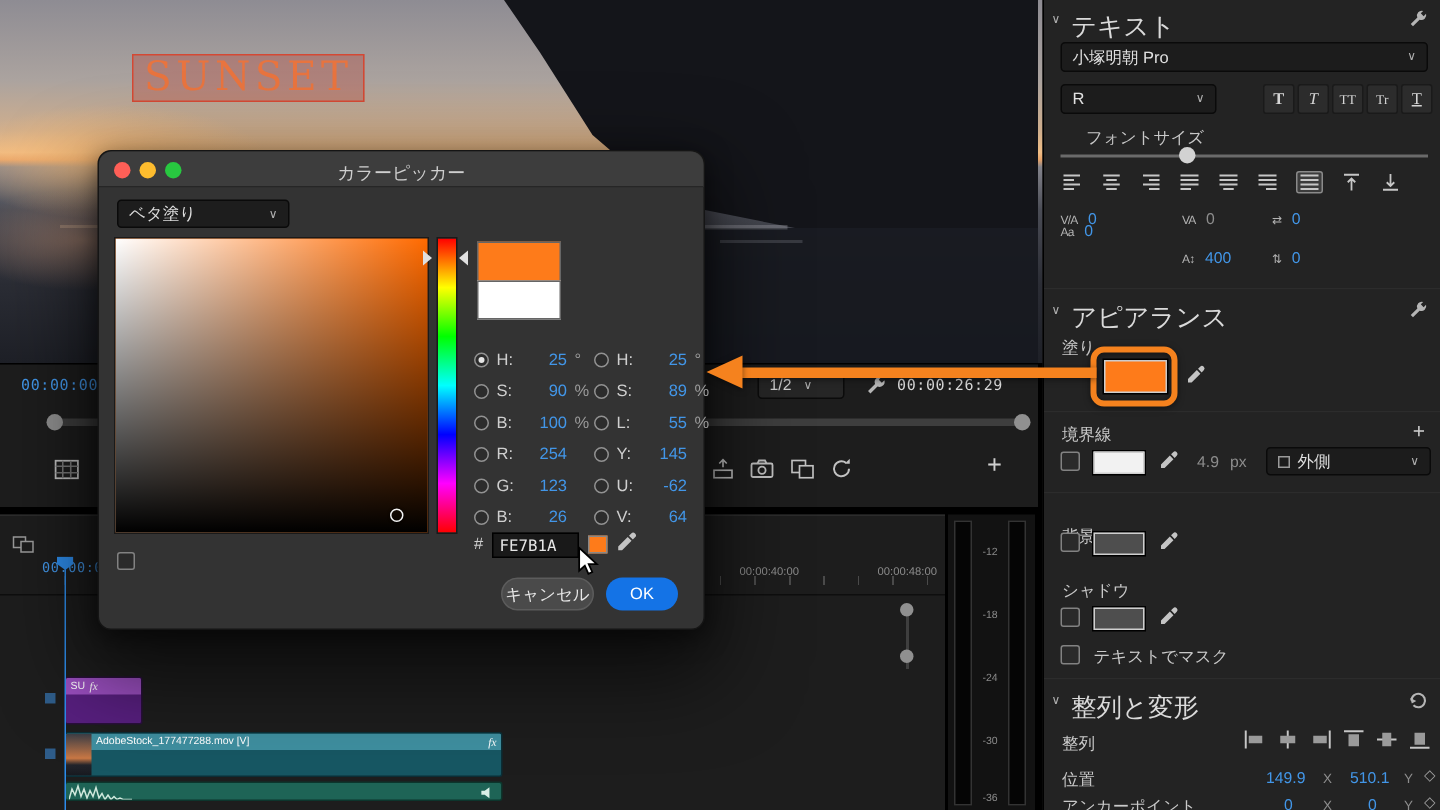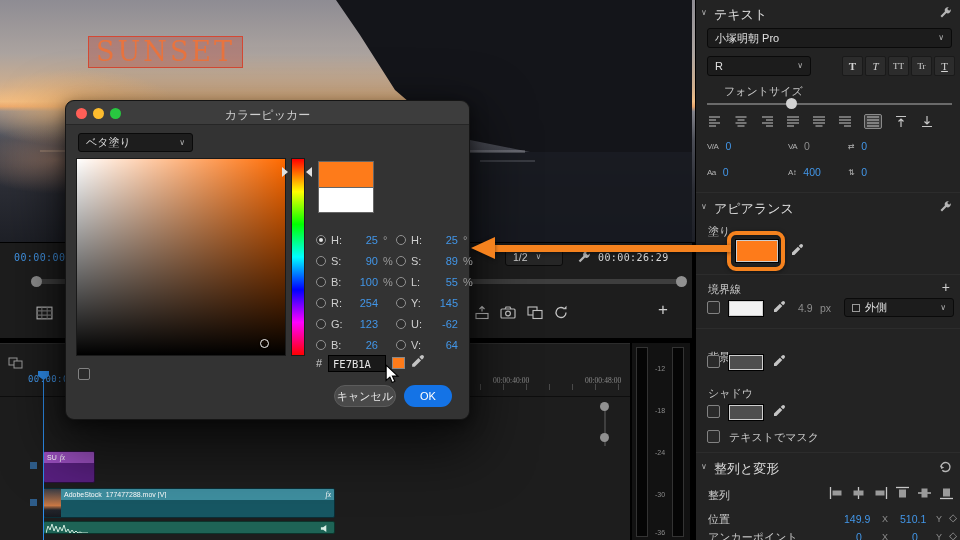--- a/index.html
+++ b/index.html
@@ -56,21 +56,21 @@
   .cp-unit{width:10px;color:#9a9a9a}
   .hex-input{left:262px;top:254px;width:58px;height:17px;background:#191919;border:1px solid #000;
     color:#e6e6e6;font-size:10.5px;font-family:"DejaVu Sans Mono",monospace;padding:0 4px}
   .cb{width:13px;height:13px;border:1px solid #828282;border-radius:2px;background:#2a2a2a}
   .btn{height:22px;border-radius:11px;display:flex;align-items:center;justify-content:center;font-size:11px}
   .btn-cancel{left:268px;top:284px;width:62px;background:#4a4a4a;color:#e8e8e8;border:1px solid #5c5c5c}
   .btn-ok{left:338px;top:284px;width:48px;background:#1473E6;color:#fff}
 
   
   .props{left:695px;top:0;width:265px;height:540px;background:#232323;border-left:1px solid #000;overflow:hidden}
-  .sec-h{font-size:13px;color:#dadada}
+  .sec-h{font-size:17px;color:#dadada}
   .plabel{font-size:11px;color:var(--lab)}
   .dimtxt{font-size:10.5px;color:var(--dim)}
   .hot{font-size:10.5px;color:var(--blue)}
   .axis{font-size:9px;color:#8d8d8d}
   .divider{left:0;width:100%;height:1px;background:#161616;border-bottom:1px solid #2c2c2c}
   .sel-box{background:#1c1c1c;border:1px solid #0a0a0a;border-radius:3px;display:flex;align-items:center;
     justify-content:space-between;padding:0 7px;font-size:11px;color:#e0e0e0}
   .tstyle{width:21px;height:20px;background:#2c2c2c;border:1px solid #1a1a1a;border-radius:2px;
     color:#d5d5d5;font-size:11px;display:flex;align-items:center;justify-content:center;
     font-family:"Liberation Serif","DejaVu Serif",serif}
@@ -79,21 +79,21 @@
   .slider-knob{width:11px;height:11px;border-radius:50%;background:#d2d2d2}
   .aicon{width:18px;height:15px;display:flex;align-items:center;justify-content:center}
   .aicon.on{border:1px solid #8a8a8a;background:#3c3c3c;border-radius:2px}
   .spico{font-size:8px;color:#b3b3b3;letter-spacing:-.5px}
   .swatch{border:1px solid #cfcfcf;box-shadow:0 0 0 1px #000}
   .diamond{color:#9f9f9f;font-size:10px}
   .plus{color:#cfcfcf;font-size:14px;line-height:1}
 
   
   .tl{left:0;top:343px;width:630px;height:197px;background:#1d1d1d;border-top:1px solid #2c2c2c;overflow:hidden}
-  .ruler-lab{font-family:Liberation Serif, serif;font-size:7.5px;color:#8a8a8a}
+  .ruler-lab{font-family:Liberation Sans, sans-serif;font-size:7.5px;color:#8a8a8a}
   .ticks{left:43px;right:0;top:40px;height:6px;
     background:repeating-linear-gradient(90deg,#4a4a4a 0 1px,transparent 1px 23px)}
   .playhead-line{left:43px;top:30px;bottom:0;width:1px;background:#2d8ceb}
   .playhead-head{left:38px;top:27px;width:11px;height:9px;background:#2d8ceb;
     clip-path:polygon(0 0,100% 0,100% 55%,50% 100%,0 55%)}
   .clip{border-radius:2px;overflow:hidden}
   .clip-head{height:11px;font-size:7px;color:#fff;display:flex;align-items:center;gap:3px;padding:0 3px;white-space:nowrap}
   .fx{font-style:italic;font-family:"Liberation Serif",serif;font-size:7.5px;color:#fff}
   .lane-line{left:0;width:100%;height:1px;background:#0e0e0e}
 
@@ -310,21 +310,21 @@
       <span class="hot">0</span>
     </div>
     <div class="a" style="left:92px;top:140px;display:flex;align-items:center;gap:7px">
       <span class="spico">VA</span>
       <span class="dimtxt">0</span>
     </div>
     <div class="a" style="left:152px;top:140px;display:flex;align-items:center;gap:7px">
       <span class="spico">⇄</span>
       <span class="hot">0</span>
     </div>
-    <div class="a" style="left:11px;top:166px;display:flex;align-items:center;gap:7px">
+    <div class="a" style="left:11px;top:148px;display:flex;align-items:center;gap:7px">
       <span class="spico">Aa</span>
       <span class="hot">0</span>
     </div>
     <div class="a" style="left:92px;top:166px;display:flex;align-items:center;gap:7px">
       <span class="spico">A↕</span>
       <span class="hot">400</span>
     </div>
     <div class="a" style="left:152px;top:166px;display:flex;align-items:center;gap:7px">
       <span class="spico">⇅</span>
       <span class="hot">0</span>

